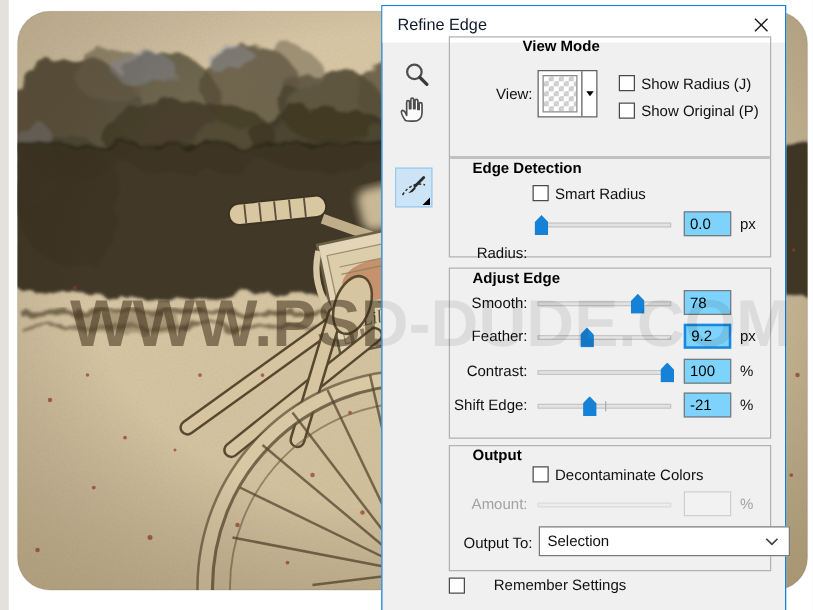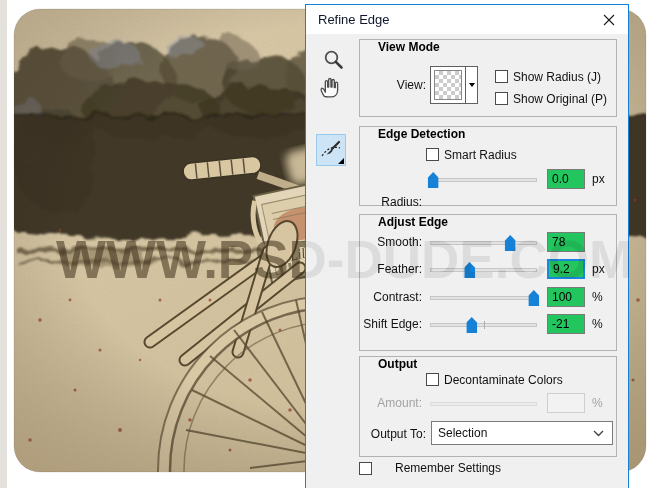--- a/index.html
+++ b/index.html
@@ -27,55 +27,55 @@
   .tool-zoom{left:15px;top:42px;width:26px;height:26px;}
   .tool-hand{left:10px;top:68px;width:26px;height:26px;}
   .tool-brush{left:10px;top:129px;width:30px;height:32px;background:#cde4f7;
               border:1px solid #9ac9ee;box-sizing:border-box;}
   .tool-brush::after{content:"";position:absolute;right:1px;bottom:1px;border-style:solid;
               border-width:0 0 6px 6px;border-color:transparent transparent #000 transparent;}
   
   fieldset{position:absolute;left:53px;width:258px;margin:0;padding:0;
            border:1px solid #b2b2b2;box-sizing:border-box;}
   legend{margin-left:14px;padding:0 4px;font-weight:bold;font-size:12px;color:#000;}
-  .fs-view{top:34px;height:78px;}
+  .fs-view{top:24px;height:97px;padding-left:40px;}
   .fs-edge{top:121px;height:80px;}
   .fs-adjust{top:209px;height:137px;}
   .fs-output{top:351px;height:101px;}
   fieldset > *{position:absolute;}
   .rlabel{width:62px;text-align:right;}
   .dim{color:#a3a3a3;}
   
   .cb{width:13px;height:13px;background:#fff;border:1px solid #4a4a4a;box-sizing:border-box;display:inline-block;}
   .cb-label{white-space:nowrap;}
   
   .slider{height:16px;width:107px;}
   .track{position:absolute;left:0;top:6px;width:100%;height:4px;background:#e3e3e3;
          border:1px solid #c6c6c6;box-sizing:border-box;}
   .track.disabled{background:#ececec;border-color:#dcdcdc;}
   .tick{position:absolute;left:50%;top:4px;width:1px;height:8px;background:#aeaeae;}
   .thumb{position:absolute;top:0;width:11px;height:16px;background:#1582d7;transform:translateX(-50%);
          clip-path:polygon(50% 0,100% 36%,100% 100%,0 100%,0 36%);}
   
   .valbox{position:absolute;width:38px;height:20px;box-sizing:border-box;border:1px solid #7a7a7a;
-          background:#22c55e;font-family:"Liberation Sans",sans-serif;font-size:12px;padding:0 4px;color:#000;}
+          background:#7dd3fc;font-family:"Liberation Sans",sans-serif;font-size:12px;padding:0 4px;color:#000;}
   .valbox.focused{border:2px solid #1a86dc;}
   .valbox:disabled{background:#f2f2f2;border-color:#cfcfcf;}
   
   .view-drop{left:70px;top:26px;width:48px;height:38px;border:1px solid #5f5f5f;background:#fff;
              box-sizing:border-box;display:flex;}
   .checker{margin:3px;width:28px;height:30px;border:1px solid #8a8a8a;box-sizing:border-box;background-color:#fff;
      background-image:linear-gradient(45deg,#ccc 25%,transparent 25%,transparent 75%,#ccc 75%),
                       linear-gradient(45deg,#ccc 25%,transparent 25%,transparent 75%,#ccc 75%);
      background-size:8px 8px;background-position:0 0,4px 4px;}
   .drop-arrow{flex:1;border-left:1px solid #5f5f5f;display:flex;align-items:center;justify-content:center;}
   .tri-down{width:0;height:0;border-left:3.5px solid transparent;border-right:3.5px solid transparent;
             border-top:4px solid #000;}
   
-  .combo{left:71px;top:64px;width:182px;height:24px;border:1px solid #7a7a7a;background:#fff;
+  .combo{left:71px;top:64px;width:201px;height:24px;border:1px solid #7a7a7a;background:#fff;
          box-sizing:border-box;display:flex;align-items:center;}
   .combo-text{padding-left:6px;flex:1;}
   .combo-chevron{padding-right:8px;display:flex;align-items:center;}
   .remember{position:absolute;left:53px;top:456px;display:flex;align-items:center;gap:23px;}
 </style>
 </head>
 <body>
 
 <div class="stage">
 

